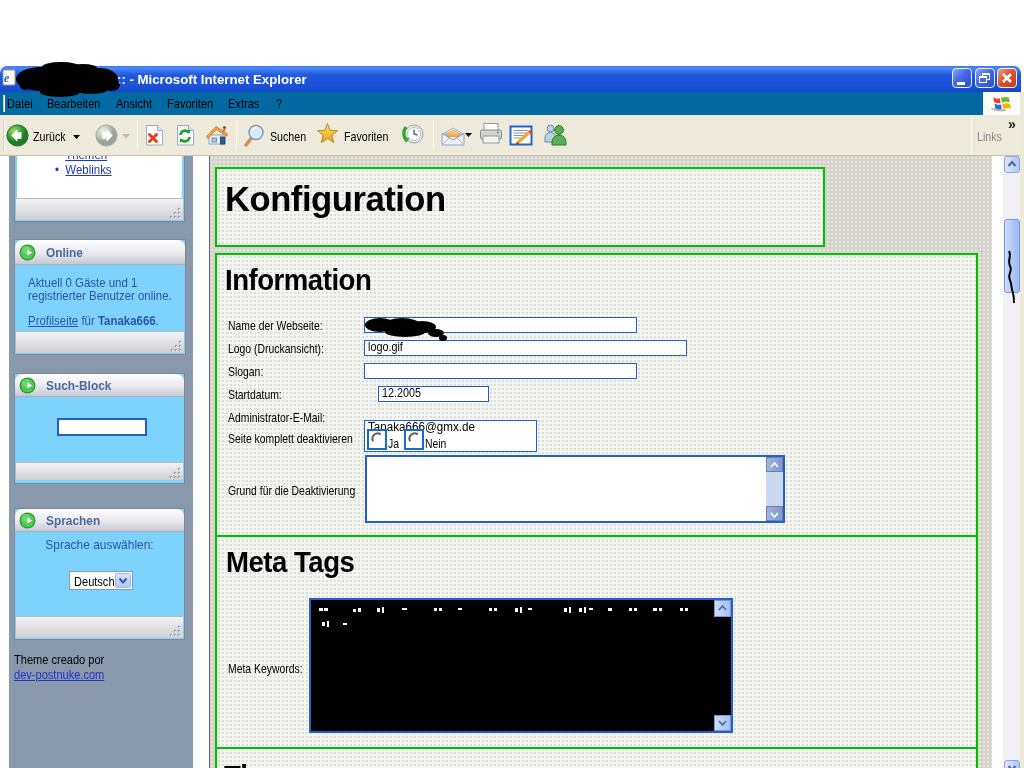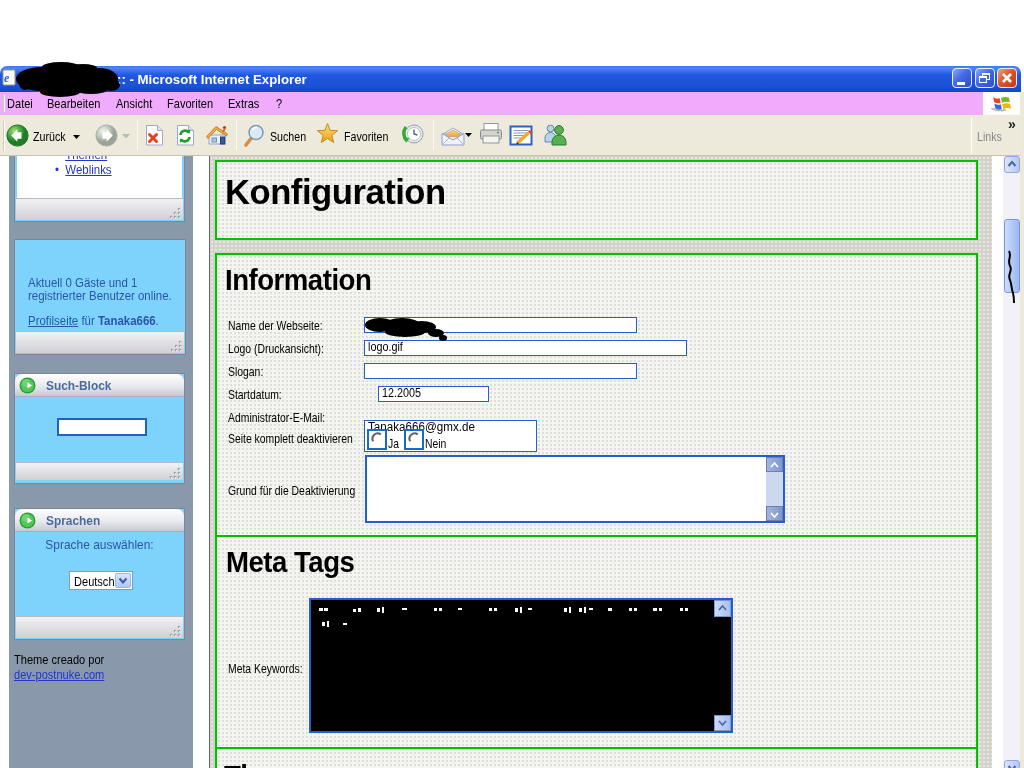--- a/index.html
+++ b/index.html
@@ -9,39 +9,39 @@
 .abs{position:absolute}
 
 #titlebar{left:0;top:66px;width:1021px;height:26px;
 background:linear-gradient(#3f77ee 0%,#4a86f6 8%,#2058dd 35%,#1b52d8 75%,#1247c8 100%);
 border-radius:7px 7px 0 0;}
 #titletext{left:117px;top:72px;color:#fff;font-weight:bold;font-size:13.5px;white-space:nowrap;transform:scaleX(0.98);transform-origin:0 0}
 .winbtn{top:68px;width:20px;height:20px;border-radius:4px;border:1px solid #e8eefc;
 background:linear-gradient(135deg,#8aa8f8 0%,#4468e8 45%,#2b50c8 100%);color:#fff}
 #btnclose{background:linear-gradient(135deg,#f0a080 0%,#dd5530 45%,#c03a10 100%)}
 
-#menubar{left:0;top:92px;width:1021px;height:23px;background:#f0abfc;color:#000;font-size:13px}
+#menubar{left:0;top:92px;width:1021px;height:23px;background:#0369a1;color:#000;font-size:13px}
 #menubar span{position:absolute;top:4px;transform:scaleX(0.85);transform-origin:0 0}
 #menuwhite{left:983px;top:92px;width:38px;height:23px;background:#fdfdfd}
 
 #toolbar{left:0;top:115px;width:1021px;height:41px;background:#eeeadb;border-bottom:1px solid #c6c2ae}
 .tsep{top:120px;width:1px;height:30px;background:#d8d4c4;border-right:1px solid #fbf9f2}
 .tlabel{font-size:13px;color:#000;top:129px;transform:scaleX(0.82);transform-origin:0 0}
 #linkssep{left:971px;top:117px;width:1px;height:37px;background:#cac6b4;border-right:1px solid #fff}
 #linkstext{left:977px;top:129px;font-size:13px;color:#888;transform:scaleX(0.82);transform-origin:0 0}
 #chev{left:1008px;top:116px;font-size:14px;font-weight:bold;color:#222;letter-spacing:-3px}
 
 #page{left:0;top:156px;width:1003px;height:612px;background:#fff;overflow:hidden}
 #sidebar{left:9px;top:0px;width:184px;height:612px;background:#8a98ac}
 #darkline{left:209px;top:0;width:1px;height:612px;background:#6a6a6a}
 #contentbg{left:210px;top:0;width:782px;height:612px;background:#d3d3cb;
 background-image:radial-gradient(#e9e9e3 0.7px,transparent 0.8px);background-size:4px 4px}
 .greenbox{border:2px solid #00c000;background-color:#f4f4f0;
 background-image:radial-gradient(#dcdcd8 0.7px,transparent 0.8px);background-size:4px 4px}
-#kbox{left:215px;top:4px;width:763px;height:80px}
+#kbox{left:215px;top:11px;width:610px;height:80px}
 #mainbox{left:215px;top:97px;width:763px;height:515px;border-bottom:none;overflow:hidden}
 .h1{font-weight:bold;color:#000;font-size:35px;letter-spacing:-0.5px;line-height:1;transform:scaleX(0.99);transform-origin:0 0}
 .h2{position:absolute;font-weight:bold;color:#000;font-size:29px;letter-spacing:-0.5px;line-height:1;transform:scaleX(0.95);transform-origin:0 0}
 .divider{position:absolute;left:0;width:759px;height:2px;background:#00be00}
 .flabel{position:absolute;font-size:13px;color:#000;white-space:nowrap;line-height:13px;transform:scaleX(0.8);transform-origin:0 0}
 .finput{position:absolute;background:#fff;border:1.5px solid #2060c8;font-size:12px;color:#000;padding-left:3px;line-height:13px}
 
 .sbox{position:absolute;border:1px solid #7e8696;background:#7dd3fc}
 .shead{position:absolute;left:0px;right:0px;top:0px;height:25px;border-radius:7px 7px 0 0;
 background:linear-gradient(#ffffff,#e9e9ef 55%,#c8c8d4);border-bottom:1px solid #aab0be}
@@ -361,20 +361,29 @@
               <circle cx="10.7" cy="7.7" r="0.7"></circle>
               <circle cx="2.7" cy="11.7" r="0.7"></circle>
               <circle cx="6.7" cy="11.7" r="0.7"></circle>
               <circle cx="10.7" cy="11.7" r="0.7"></circle>
             </g>
           </svg>
         </div>
     </div>
 
     <div class="abs sbox" style="left:14px;top:83px;width:172px;height:116px">
+      <div class="shead">
+          <span class="t">Online</span>
+        <svg class="abs" style="left:4px;top:4px" width="17" height="17" viewBox="0 0 17 17">
+          <circle cx="8.5" cy="8.5" r="8" fill="#2e9e34"></circle>
+          <circle cx="8.5" cy="8.5" r="6.6" fill="#52c656"></circle>
+          <circle cx="7" cy="6" r="4" fill="#7ad87c" opacity="0.7"></circle>
+          <path d="M4 8.5 h4.5 v-3 l4.6 3 l-4.6 3 v-3z" fill="#fff"></path>
+        </svg>
+      </div>
       <div class="abs bluetext" style="left:13px;top:36px;line-height:13.4px;white-space:nowrap">Aktuell 0 Gäste und 1<br>registrierter Benutzer online.</div>
       <div class="abs bluetext" style="left:13px;top:73px;white-space:nowrap"><span style="text-decoration:underline">Profilseite</span> für <b>Tanaka666</b>.</div>
       <div class="abs sfoot" style="top:91px;height:22px">
           <svg width="13" height="13" style="position:absolute;right:1px;bottom:1px">
             <g fill="#9aa2ae">
               <circle cx="10" cy="3" r="1.3"></circle>
               <circle cx="6" cy="7" r="1.3"></circle>
               <circle cx="10" cy="7" r="1.3"></circle>
               <circle cx="2" cy="11" r="1.3"></circle>
               <circle cx="6" cy="11" r="1.3"></circle>

